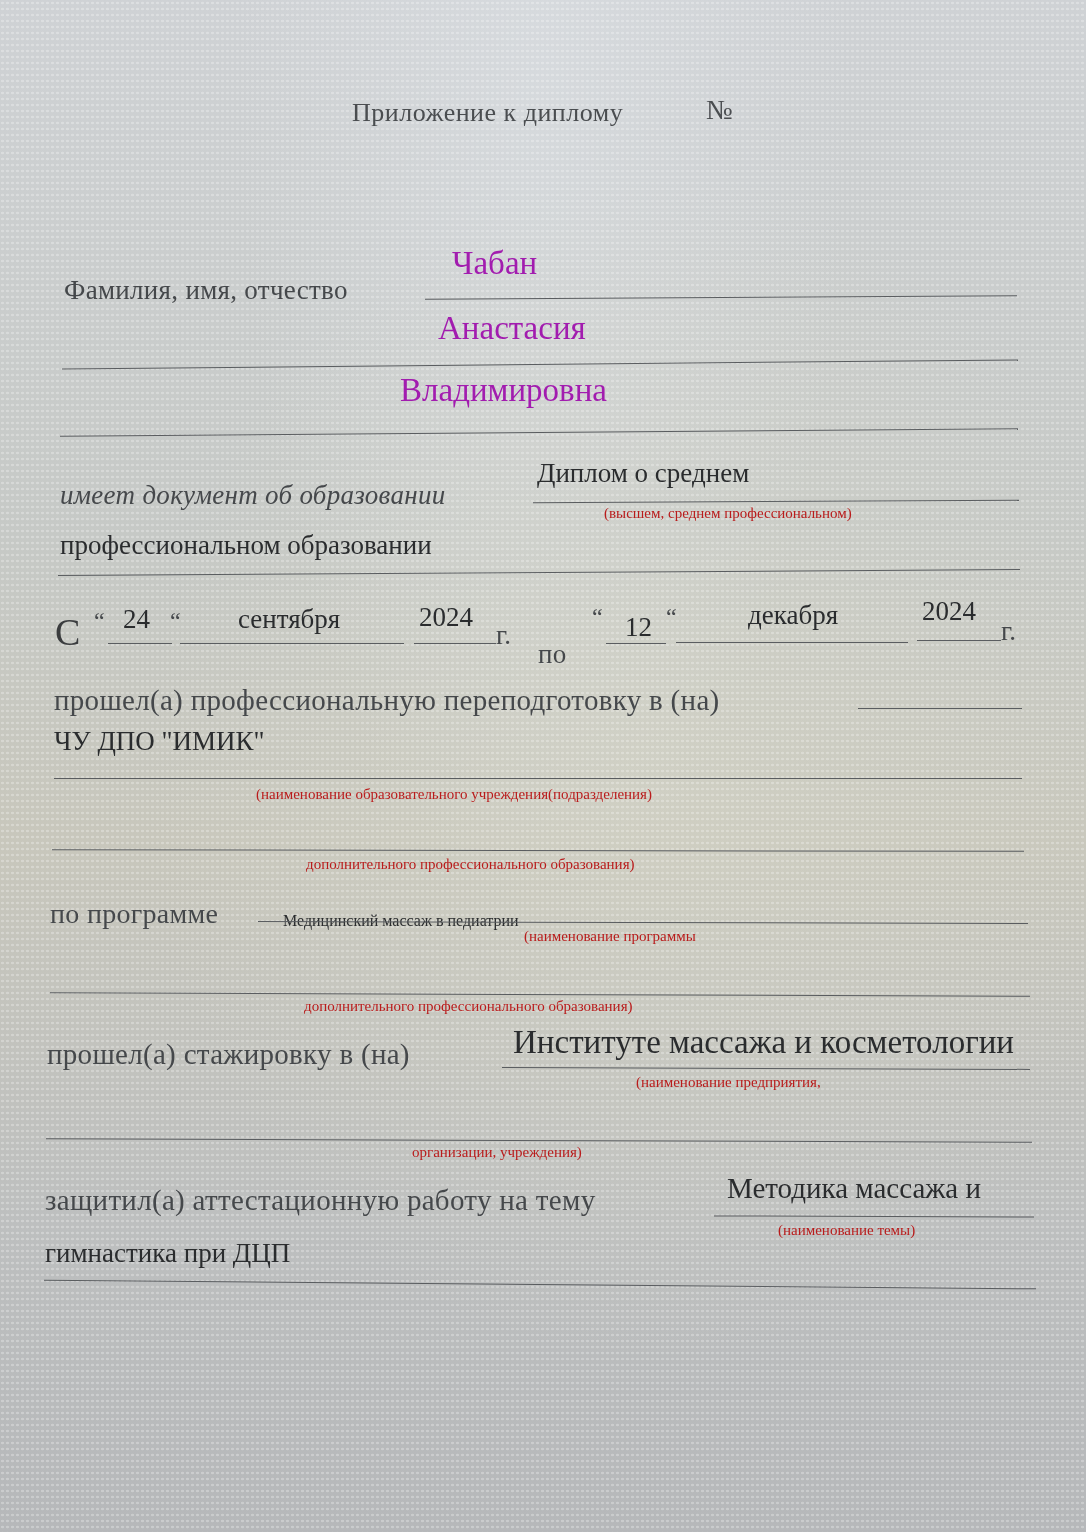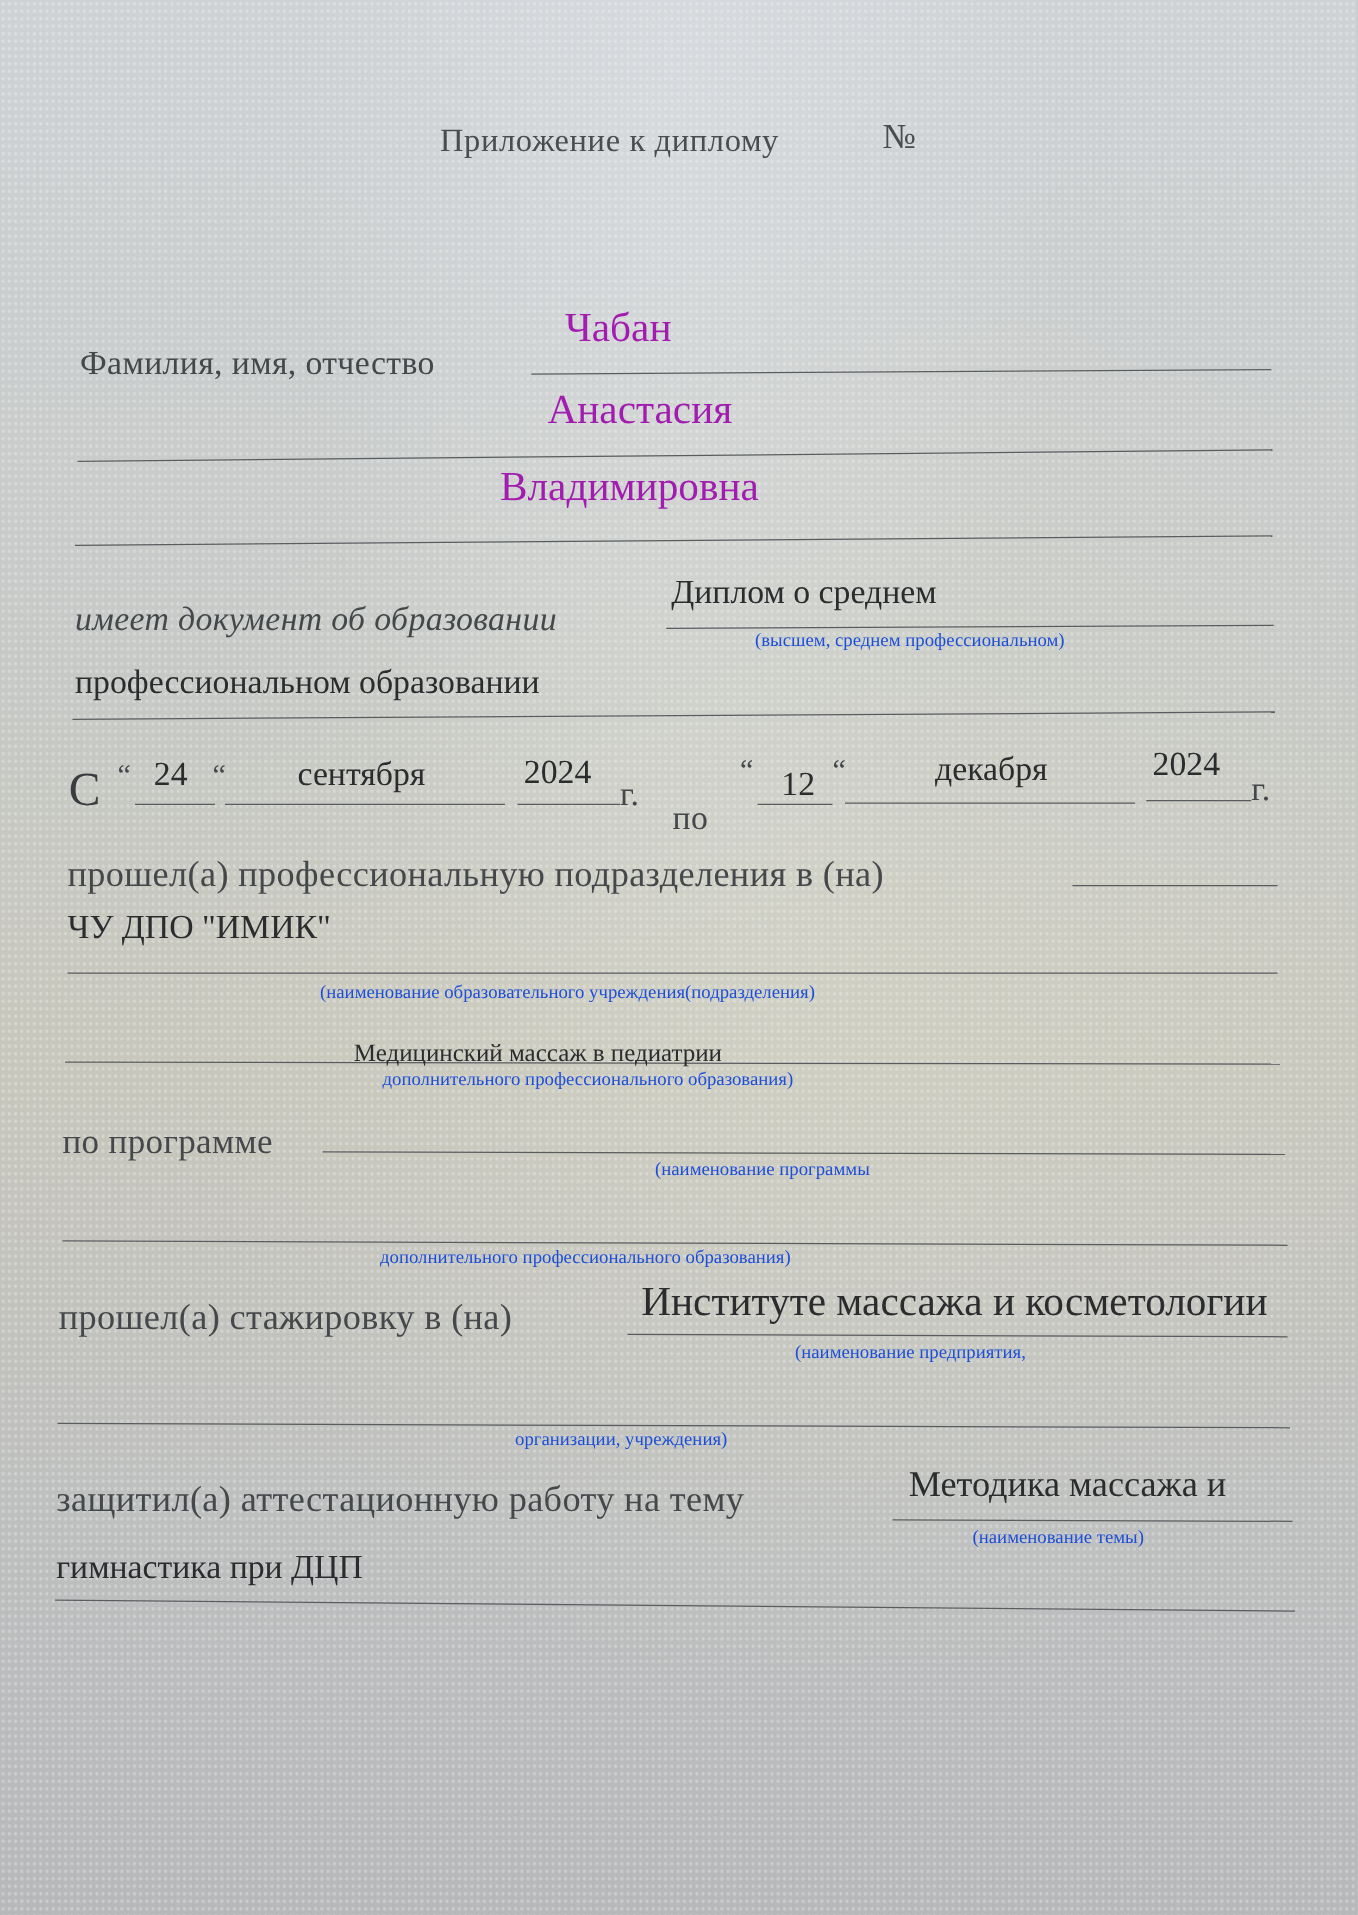--- a/index.html
+++ b/index.html
@@ -15,21 +15,21 @@
     }
     .texture {
       position: absolute; inset: 0; pointer-events: none;
       background-image: radial-gradient(circle, rgba(255,255,255,0.28) 1.1px, rgba(255,255,255,0) 1.6px);
       background-size: 5px 6px;
     }
     .abs { position: absolute; white-space: nowrap; }
     .label { font-size: 27px; color: #45484b; letter-spacing: 0.3px; }
     .fill { font-size: 29px; color: #2a2c2e; }
     .fill-lg { font-size: 33px; color: #a21caf; }
-    .hint { font-size: 15px; color: #1d4ed8; }
+    .hint { font-size: 15px; color: #b91c1c; }
     .line { position: absolute; height: 0; border-top: 1.5px solid #5a5d60; }
     .title { font-size: 26px; color: #4a4d50; letter-spacing: 0.5px; }
   </style>
 </head>
 <body>
 
 <div class="texture"></div>
 
 <div class="abs title" style="left:352px; top:98px;">Приложение  к диплому</div>
 <div class="abs title" style="left:706px; top:94px; font-size:28px;">№</div>
@@ -65,29 +65,29 @@
 <div class="abs label" style="left:592px; top:604px; font-size:24px;">“</div>
 <div class="abs fill" style="left:625px; top:612px; font-size:27px;">12</div>
 <div class="abs label" style="left:666px; top:604px; font-size:24px;">“</div>
 <div class="line" style="left:606px; top:643px; width:60px;"></div>
 <div class="abs fill" style="left:748px; top:600px; font-size:27px;">декабря</div>
 <div class="line" style="left:676px; top:642px; width:232px;"></div>
 <div class="abs fill" style="left:922px; top:596px; font-size:27px;">2024</div>
 <div class="line" style="left:917px; top:640px; width:84px;"></div>
 <div class="abs label" style="left:1001px; top:616px;">г.</div>
 
-<div class="abs label" style="left:54px; top:684px; font-size:29px;">прошел(а) профессиональную подразделения в (на)</div>
+<div class="abs label" style="left:54px; top:684px; font-size:29px;">прошел(а) профессиональную переподготовку в (на)</div>
 <div class="line" style="left:858px; top:708px; width:164px;"></div>
 <div class="abs fill" style="left:54px; top:726px; font-size:27px;">ЧУ ДПО "ИМИК"</div>
 <div class="line" style="left:54px; top:778px; width:968px;"></div>
 <div class="abs hint" style="left:256px; top:786px;">(наименование образовательного учреждения(подразделения)</div>
 <div class="line" style="left:52px; top:850px; width:972px; transform:rotate(0.1deg);"></div>
 <div class="abs hint" style="left:306px; top:856px;">дополнительного профессионального образования)</div>
 
-<div class="abs fill" style="left:283px; top:832px; font-size:20px;">Медицинский массаж в педиатрии</div>
+<div class="abs fill" style="left:283px; top:912px; font-size:16px;">Медицинский массаж в педиатрии</div>
 <div class="abs label" style="left:50px; top:898px; font-size:28px;">по программе</div>
 <div class="line" style="left:258px; top:922px; width:770px; transform:rotate(0.15deg);"></div>
 <div class="abs hint" style="left:524px; top:928px;">(наименование программы</div>
 <div class="line" style="left:50px; top:994px; width:980px; transform:rotate(0.2deg);"></div>
 <div class="abs hint" style="left:304px; top:998px;">дополнительного профессионального образования)</div>
 
 <div class="abs fill" style="left:513px; top:1024px; font-size:33px;">Институте массажа и косметологии</div>
 <div class="abs label" style="left:47px; top:1038px; font-size:29px;">прошел(а) стажировку в (на)</div>
 <div class="line" style="left:502px; top:1068px; width:528px; transform:rotate(0.2deg);"></div>
 <div class="abs hint" style="left:636px; top:1074px;">(наименование предприятия,</div>

